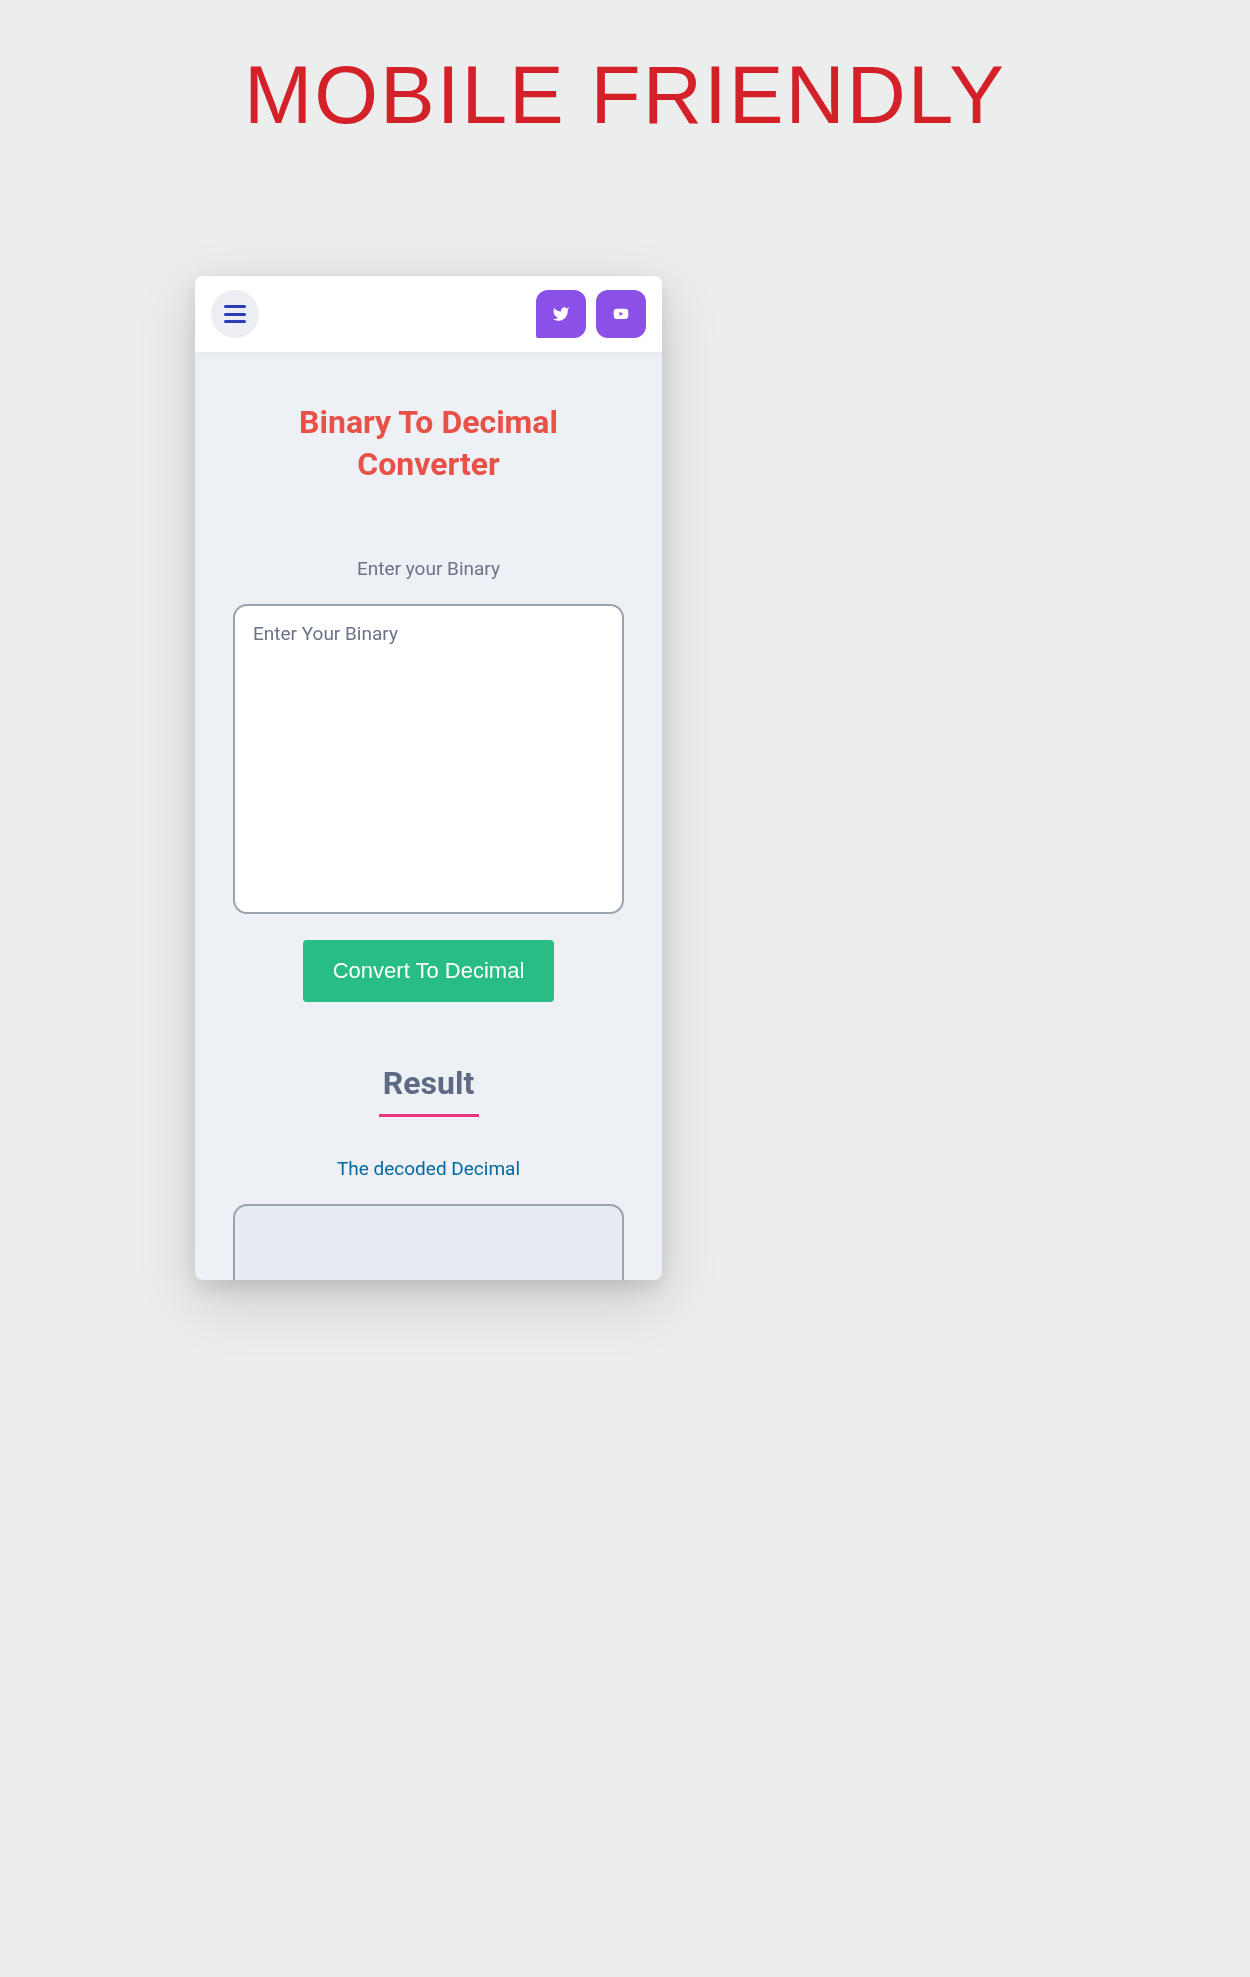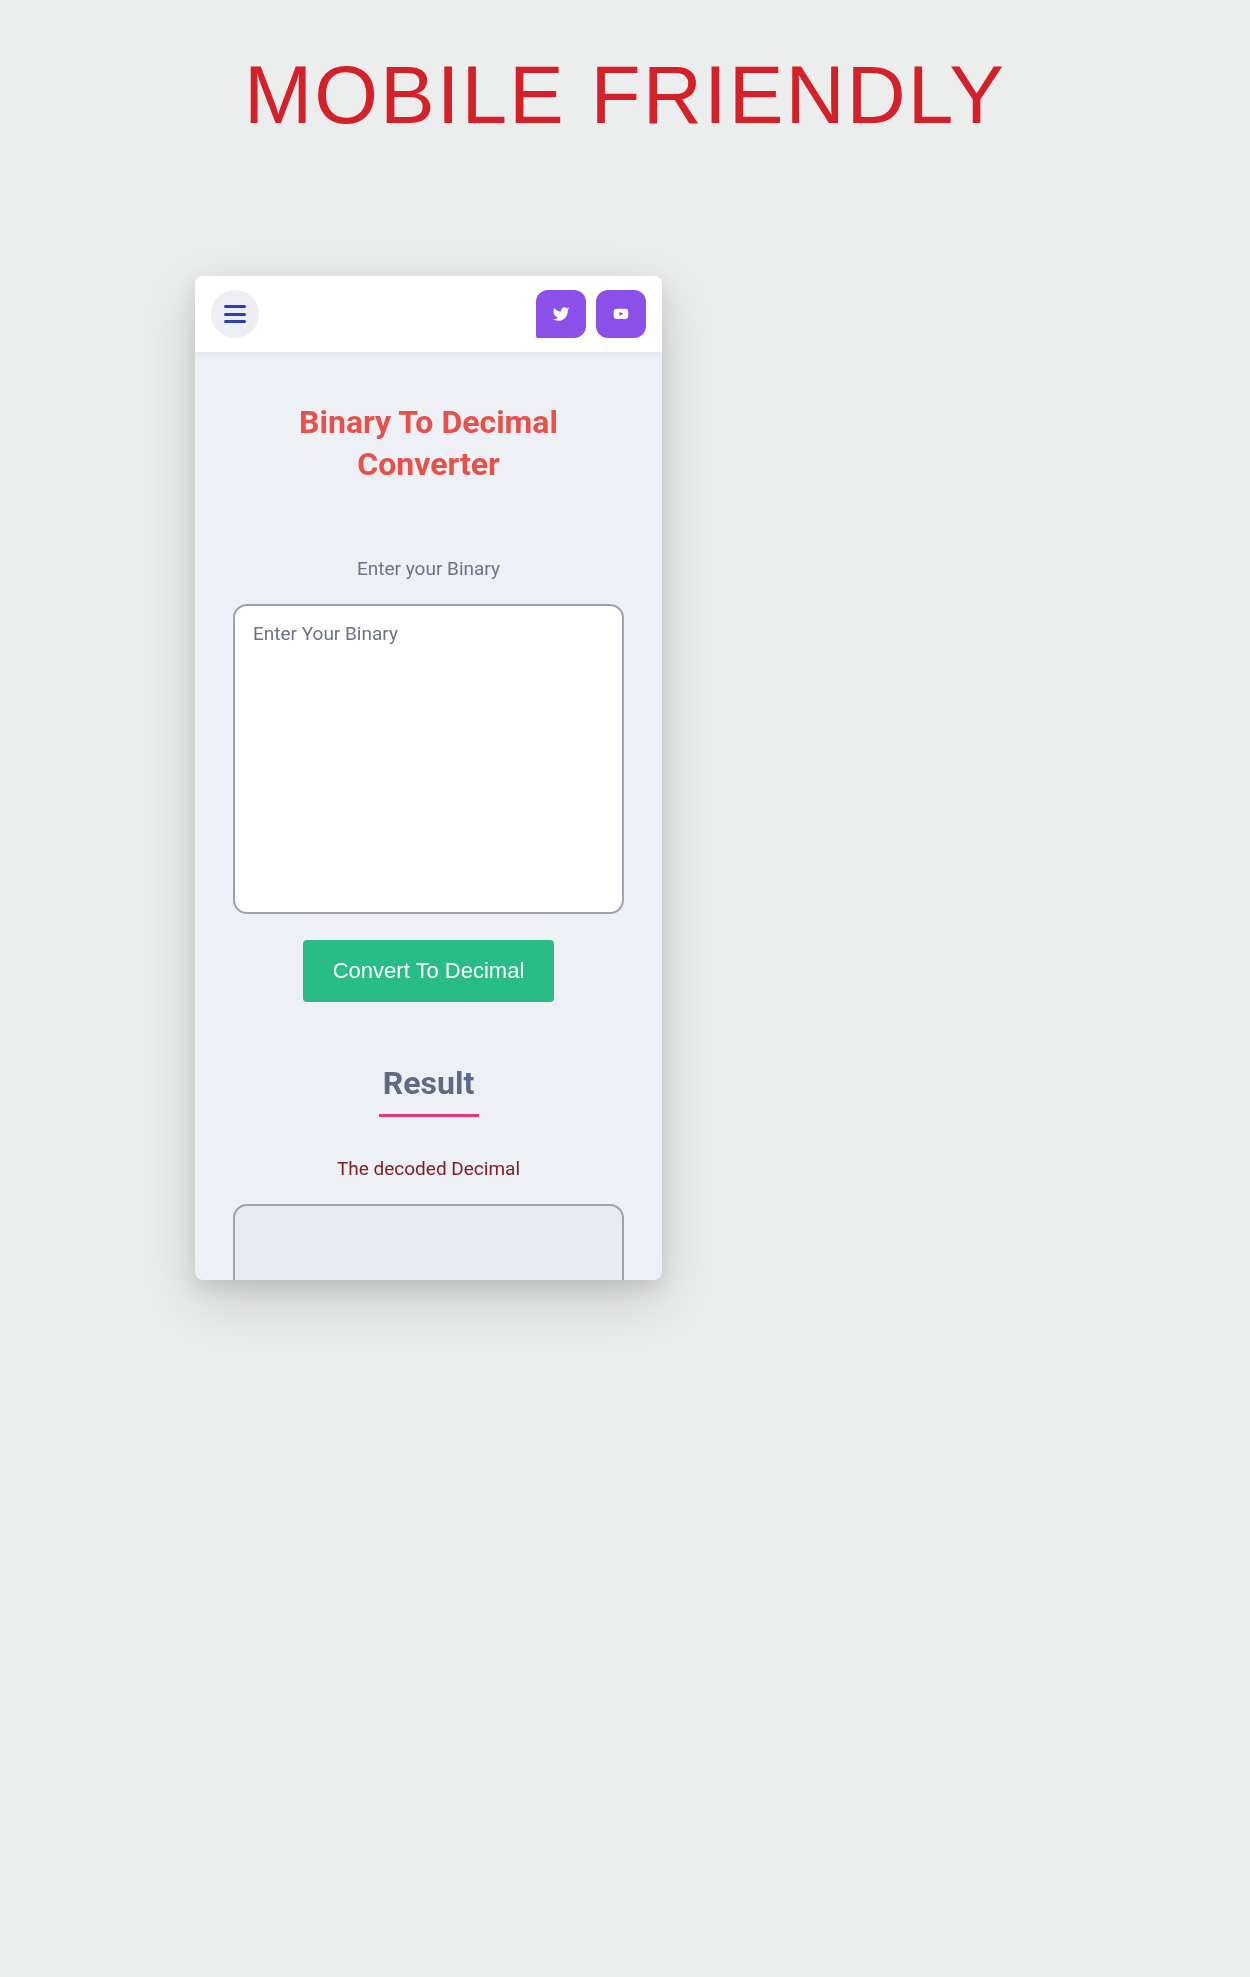--- a/index.html
+++ b/index.html
@@ -165,21 +165,21 @@
     }
 
     .result-underline {
       width: 100px;
       height: 3px;
       background: #e8367f;
       margin: 12px auto 0 auto;
     }
 
     .output-label {
-      color: #7f1d1d;
+      color: #0369a1;
       font-size: 19px;
       text-align: center;
       margin-top: 40px;
       margin-bottom: 24px;
     }
 
     .output-area {
       width: 100%;
       height: 100px;
       border: 2px solid #9ca3af;

